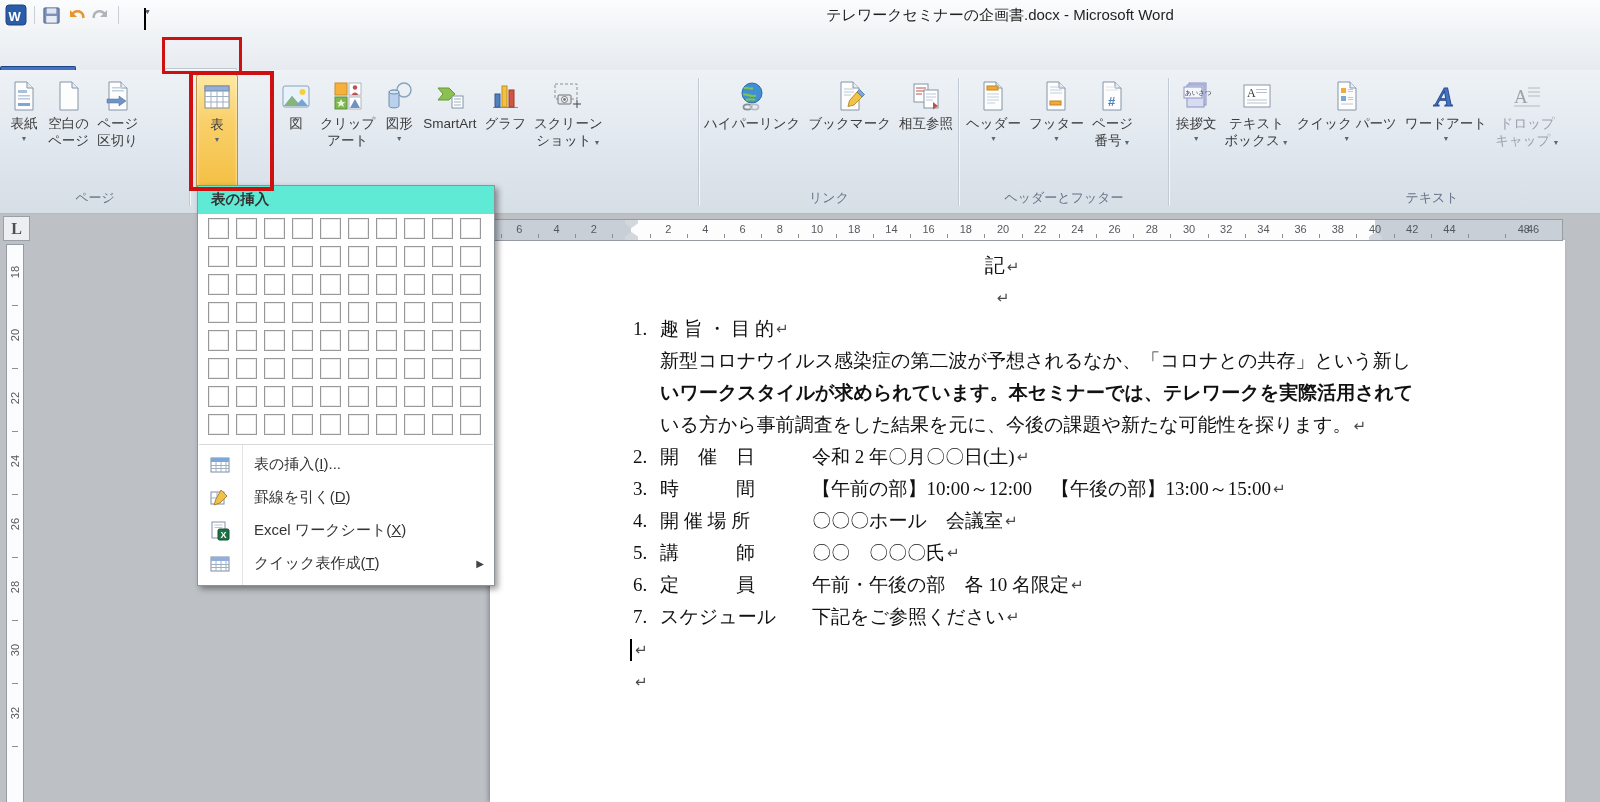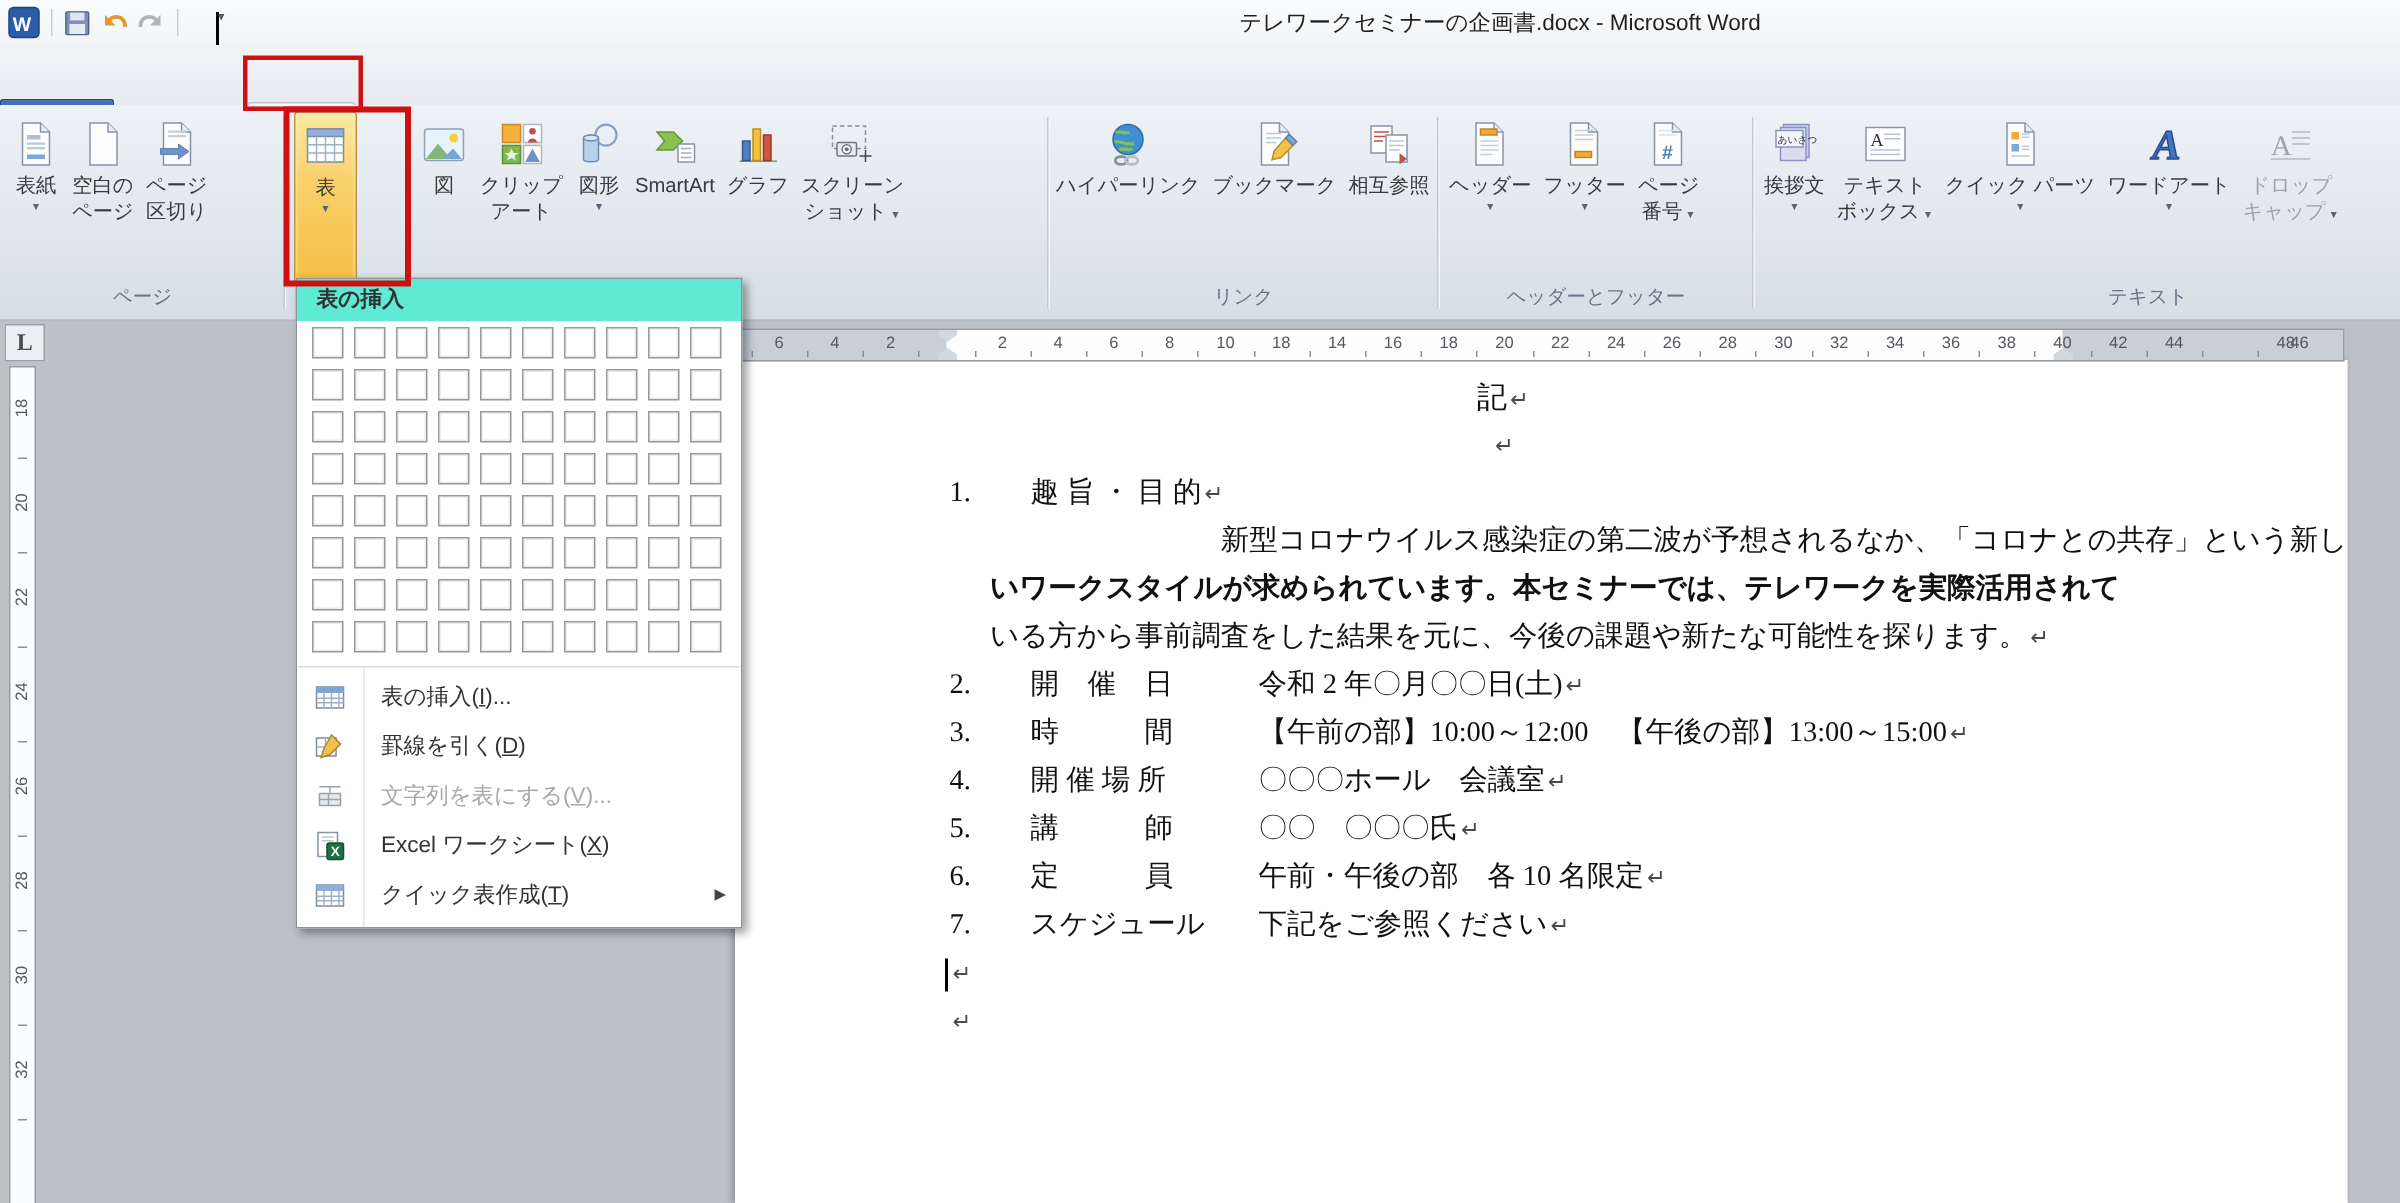--- a/index.html
+++ b/index.html
@@ -68,21 +68,21 @@
   .vnum{position:absolute;left:0;width:16px;text-align:center;font-size:11px;color:#55585e;transform:rotate(-90deg);}
   .vtick{position:absolute;left:5px;width:6px;height:1px;background:#8a8f96;}
   
   .paper{position:absolute;left:490px;top:240px;width:1075px;height:562px;background:#fff;box-shadow:-2px 0 4px rgba(0,0,0,.25);z-index:3;}
   .dline{position:absolute;left:0;width:100%;height:32px;font-family:"Liberation Serif","DejaVu Serif",serif;
          font-size:19px;color:#111;white-space:nowrap;line-height:30px;}
   .dline.center{left:140px;width:744px;text-align:center;}
   .dline.heading{font-size:20px;}
   .dline.item{padding-left:143px;display:flex;box-sizing:border-box;}
   .dline.item .dnum{width:27px;flex:none;}
-  .dline.item .dlabel{flex:none;margin-left:27px;}
+  .dline.item .dlabel{flex:none;}
   .dline.item .dlabel.fixed{width:152px;}
   .dline.body{padding-left:170px;box-sizing:border-box;}
   .pil{color:#4a4a4a;font-size:15px;font-family:"DejaVu Sans",sans-serif;margin-left:2px;}
   .caret{position:absolute;left:140px;top:5px;width:2px;height:22px;background:#000;}
 </style>
 </head>
 <body>
 
 <div class="window">
 
@@ -499,21 +499,21 @@
     </div>
 
   <div class="paper" id="paper">
       <div class="dline center heading" style="top: 10px;"><span>記</span><span class="pil">↵</span></div>
       <div class="dline center" style="top: 42px;"><span class="pil">↵</span></div>
       <div class="dline item" style="top: 74px;">
         <span class="dnum">1.</span>
         <span class="dlabel">趣 旨 ・ 目 的</span>
         <span class="pil">↵</span>
       </div>
-      <div class="dline body" style="top: 106px; text-align: right;"><span>新型コロナウイルス感染症の第二波が予想されるなか、「コロナとの共存」という新し</span></div>
+      <div class="dline body" style="top: 106px;"><span>新型コロナウイルス感染症の第二波が予想されるなか、「コロナとの共存」という新し</span></div>
       <div class="dline body" style="top: 138px; font-weight: bold;"><span>いワークスタイルが求められています。本セミナーでは、テレワークを実際活用されて</span></div>
       <div class="dline body" style="top: 170px;"><span>いる方から事前調査をした結果を元に、今後の課題や新たな可能性を探ります。</span><span class="pil">↵</span></div>
       <div class="dline item" style="top: 202px;">
         <span class="dnum">2.</span>
         <span class="dlabel fixed">開　催　日</span>
         <span class="dvalue">令和 2 年〇月〇〇日(土)</span>
         <span class="pil">↵</span>
       </div>
       <div class="dline item" style="top: 234px;">
         <span class="dnum">3.</span>
@@ -648,31 +648,20 @@
         <div class="tmenu-item">
           <span class="micon">
             <svg width="20" height="20" viewBox="0 0 20 20">
               <rect x="1" y="4" width="13" height="12" fill="#fff" stroke="#7d8da2"></rect>
               <path d="M1 10h13M7 4v12" stroke="#9fb0c4"></path>
               <path d="M11 2l6 6-7 7-6 2 2-6z" fill="#f0c24a" stroke="#a8843c"></path>
             </svg>
           </span>
           <span class="mlabel"><span>罫線を引く(</span><span class="key">D</span><span>)</span></span>
         </div>
-        <div class="tmenu-item disabled">
-          <span class="micon">
-            <svg width="20" height="20" viewBox="0 0 20 20">
-              <path d="M3 3.5h14" stroke="#9aa2ad"></path>
-              <path d="M10 3.5v4" stroke="#9aa2ad"></path>
-              <rect x="3" y="8" width="14" height="8" fill="#e8eaec" stroke="#9aa2ad"></rect>
-              <path d="M3 12h14M9 8v8" stroke="#9aa2ad"></path>
-            </svg>
-          </span>
-          <span class="mlabel"><span>文字列を表にする(</span><span class="key">V</span><span>)...</span></span>
-        </div>
         <div class="tmenu-item">
           <span class="micon">
             <svg width="20" height="20" viewBox="0 0 20 20">
               <rect x="2" y="1" width="13" height="16" fill="#fff" stroke="#8494a8"></rect>
               <path d="M4.5 4h8M4.5 6.5h8" stroke="#b9c8da"></path>
               <rect x="8" y="8" width="11" height="11" rx="1.5" fill="#1e7145" stroke="#14502f"></rect>
               <text x="10.5" y="16.8" font-size="9" font-weight="bold" fill="#fff" font-family="sans-serif">X</text>
             </svg>
           </span>
           <span class="mlabel"><span>Excel ワークシート(</span><span class="key">X</span><span>)</span></span>

